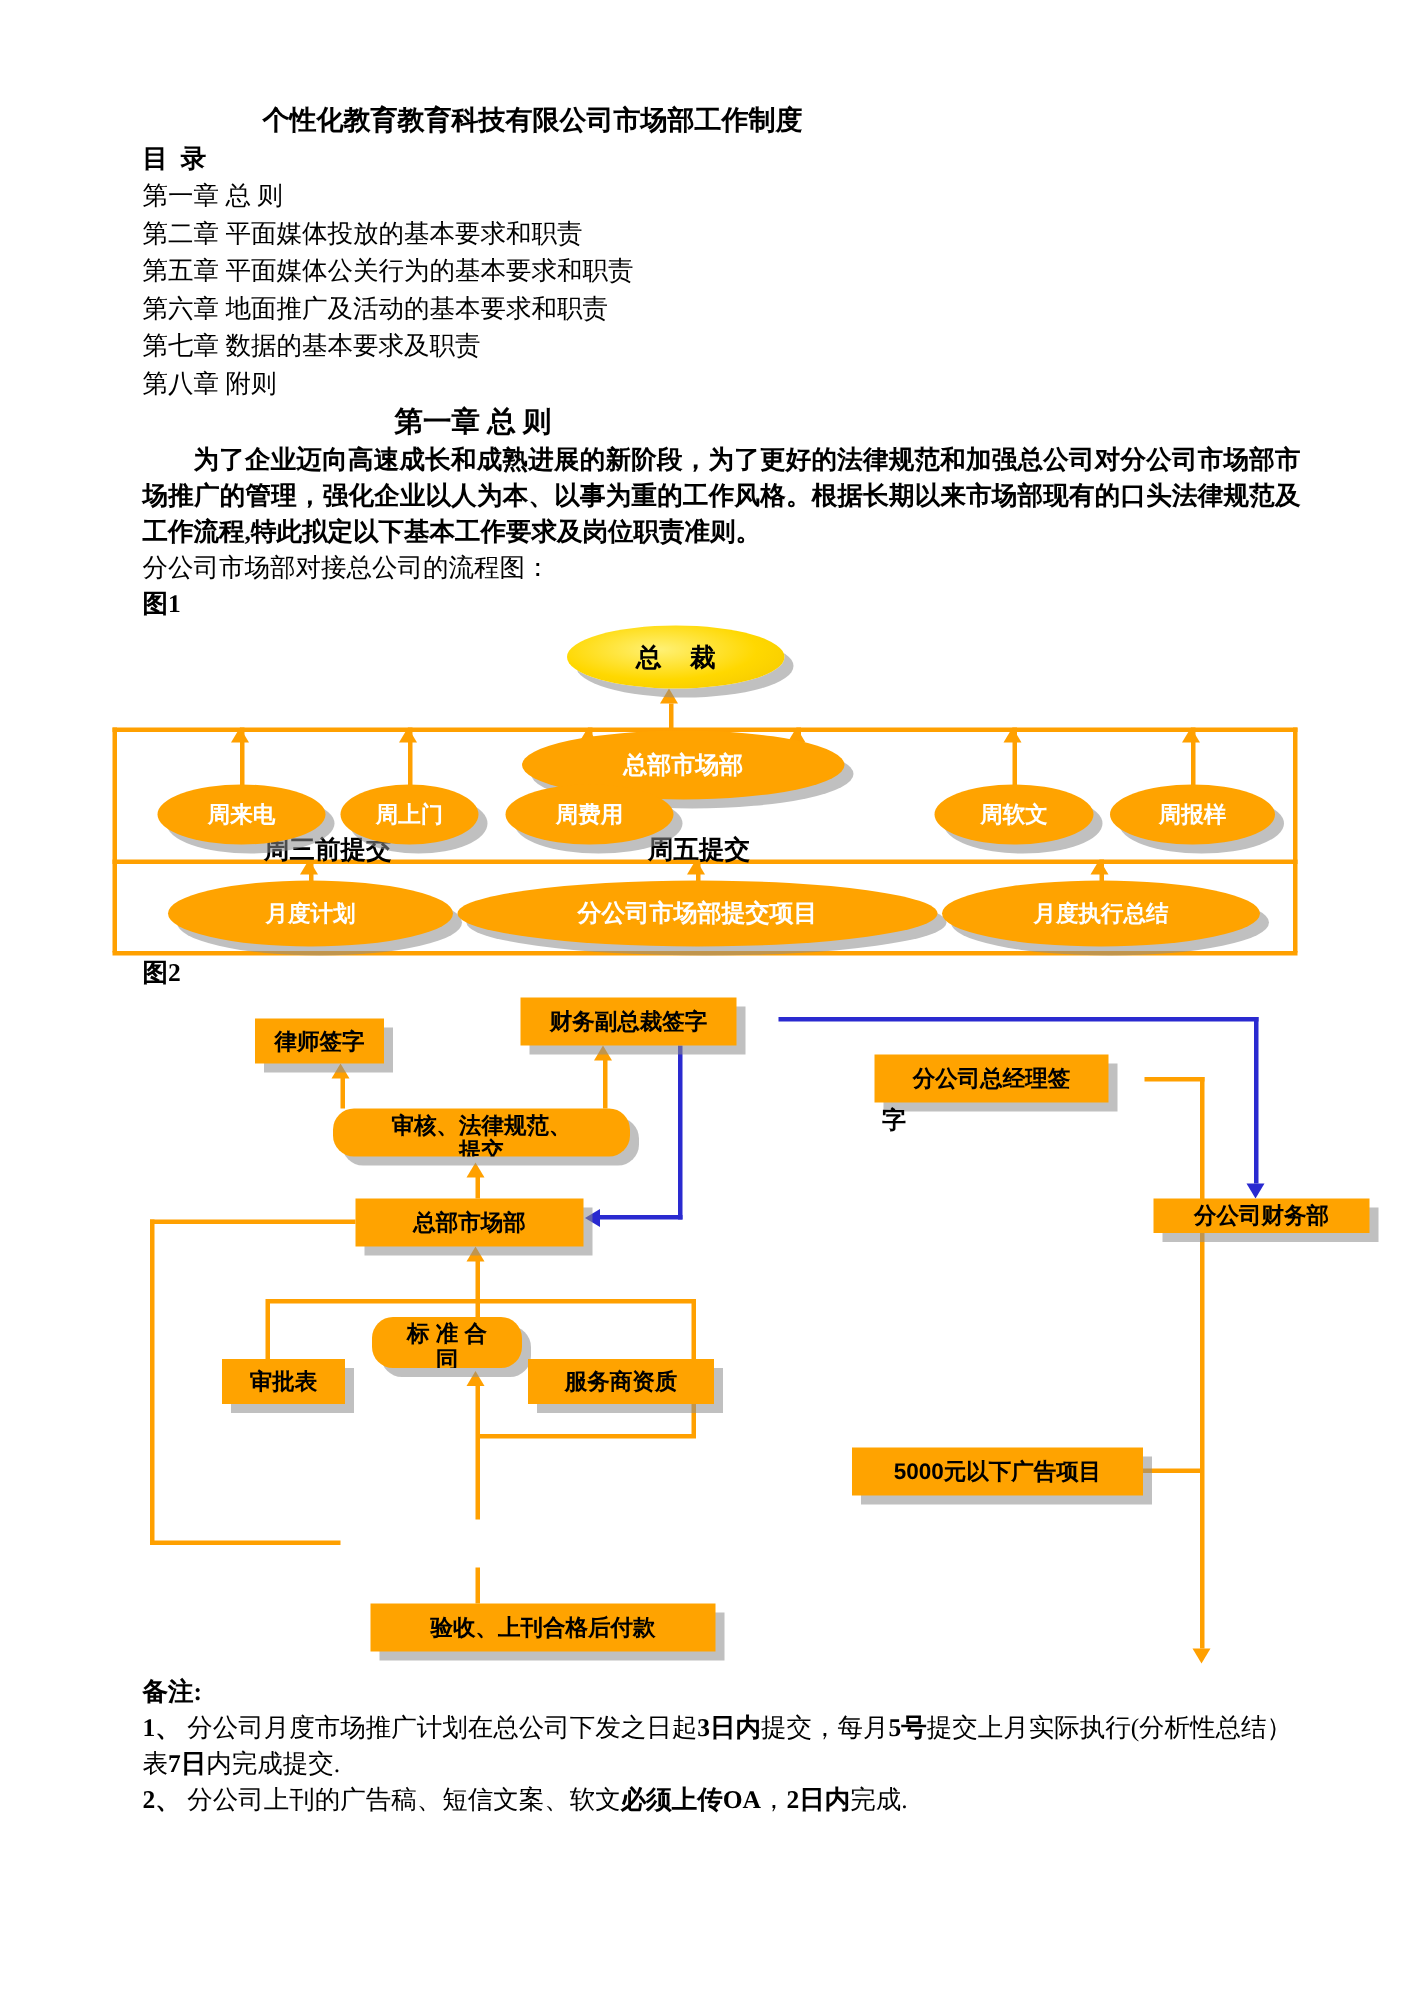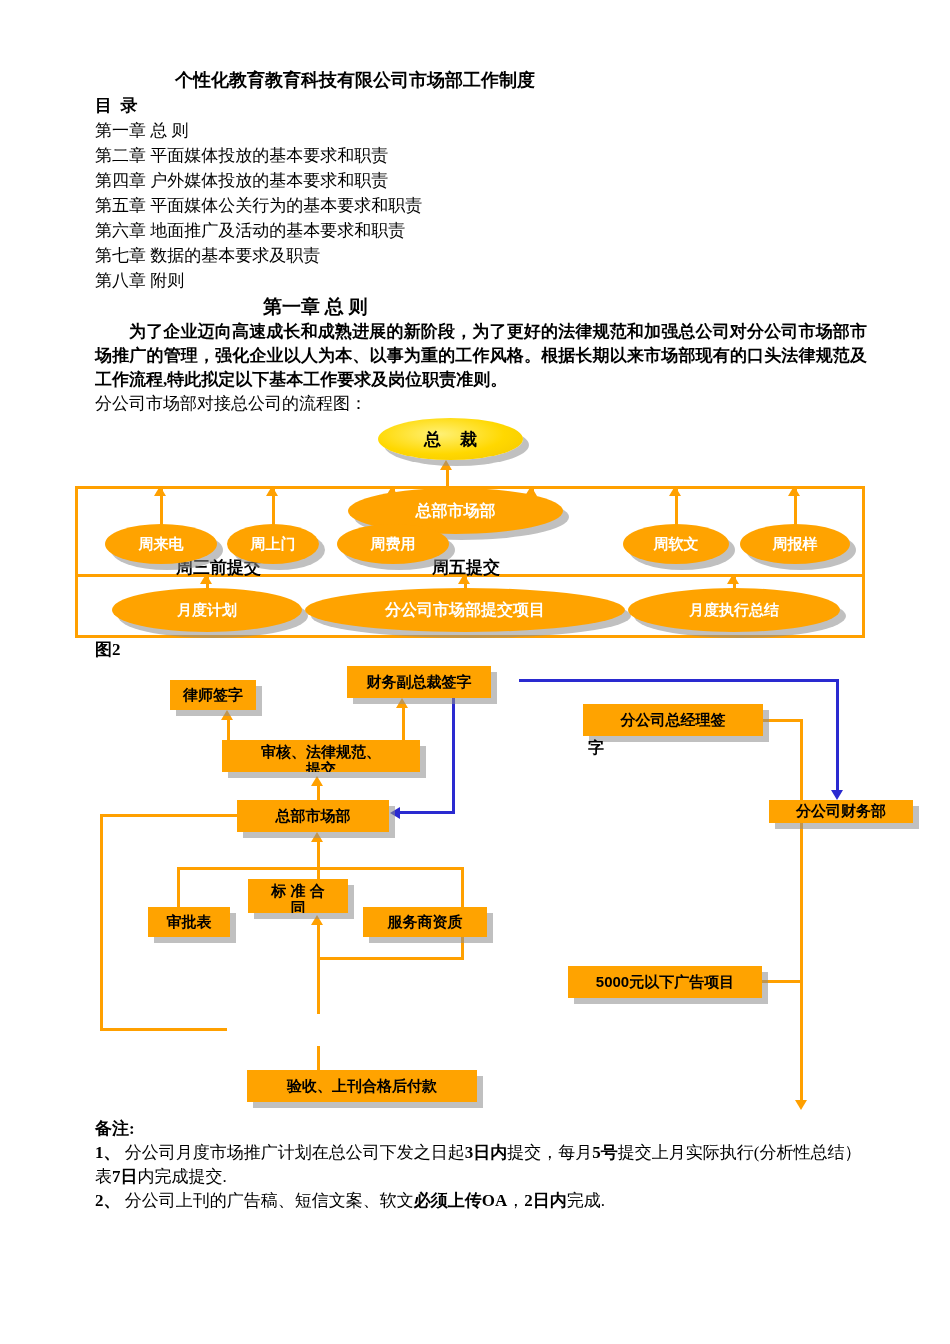--- a/index.html
+++ b/index.html
@@ -44,44 +44,44 @@
     background:radial-gradient(ellipse at 42% 38%, #fff176 0%, #ffd800 55%, #f2c400 100%);
     color:#000; font-size:17px;
   }
   .box {
     position:absolute; z-index:2;
     background:#FFA300; color:#000; font-weight:bold;
     font-family:"Liberation Sans","DejaVu Sans",sans-serif; font-size:15px;
     display:flex; align-items:center; justify-content:center;
     box-shadow:6px 6px 0 rgba(140,140,140,0.55);
   }
-  .box.wrap2 { display:block; text-align:center; line-height:17px; padding-top:3px; overflow:hidden; }
+  .box.wrap2 { display:block; text-align:center; line-height:17px; padding-top:3px; overflow:hidden;border-radius:14px; }
   .behind-text { position:absolute; z-index:1; font-weight:bold; color:#000; font-size:17px; }
   .wrap-char { position:absolute; z-index:2; font-weight:bold; font-size:16px;
     font-family:"Liberation Sans","DejaVu Sans",sans-serif; }
   .prefix-50 { position:absolute; left:7px; top:7px; }
 </style>
 </head>
 <body>
 
 <div class="page">
 
   <div class="doc-title">个性化教育教育科技有限公司市场部工作制度</div>
   <div class="toc-heading pre">目  录</div>
   <div class="toc-item">第一章 总 则</div>
   <div class="toc-item">第二章 平面媒体投放的基本要求和职责</div>
-  <div class="toc-item">第四章 户外媒体投放的基本要求和职责</div>
   <div class="toc-item">第五章 平面媒体公关行为的基本要求和职责</div>
   <div class="toc-item">第六章 地面推广及活动的基本要求和职责</div>
   <div class="toc-item">第七章 数据的基本要求及职责</div>
   <div class="toc-item">第八章 附则</div>
 
   <div class="ch-heading">第一章 总 则</div>
   <div class="body-par">为了企业迈向高速成长和成熟进展的新阶段，为了更好的法律规范和加强总公司对分公司市场部市场推广的管理，强化企业以人为本、以事为重的工作风格。根据长期以来市场部现有的口头法律规范及工作流程,特此拟定以下基本工作要求及岗位职责准则。</div>
   <div class="fig-lead">分公司市场部对接总公司的流程图：</div>
+  <div class="fig-label">图1</div>
 
   <div class="diagram" style="height:222px;">
 
     <div class="hl" style="left:75px;top:70px;width:790px;"></div>
     <div class="vl" style="left:75px;top:70px;height:150px;"></div>
     <div class="vl" style="left:862px;top:70px;height:150px;"></div>
     <div class="hl" style="left:75px;top:158px;width:790px;"></div>
     <div class="hl" style="left:75px;top:219px;width:790px;"></div>
 
     <div class="vl" style="left:446px;top:54px;height:19px;"></div>
@@ -158,37 +158,37 @@
     <div class="vl" style="left:100px;top:152px;height:217px;"></div>
     <div class="hl" style="left:100px;top:366px;width:127px;"></div>
 
     <div class="hl" style="left:763px;top:57px;width:40px;"></div>
     <div class="vl" style="left:800px;top:57px;height:381px;"></div>
     <div class="arr down" style="left:795px;top:438px;"></div>
     <div class="hl" style="left:762px;top:318px;width:40px;"></div>
 
     <div class="box" style="left:347px;top:4px;width:144px;height:32px;">财务副总裁签字</div>
     <div class="box" style="left:170px;top:18px;width:86px;height:30px;">律师签字</div>
-    <div class="box" style="left:583px;top:42px;width:180px;height:32px;">分公司总经理签</div>
+    <div class="box" style="left:583px;top:42px;width:156px;height:32px;">分公司总经理签</div>
     <div class="wrap-char" style="left:588px;top:76px;">字</div>
 
     <div class="box wrap2" style="left:222px;top:78px;width:198px;height:32px;">
       <span>审核、法律规范、</span><br>
       <span>提交</span>
     </div>
 
     <div class="box" style="left:237px;top:138px;width:152px;height:32px;">总部市场部</div>
     <div class="box" style="left:769px;top:138px;width:144px;height:23px;">分公司财务部</div>
 
     <div class="box wrap2" style="left:248px;top:217px;width:100px;height:34px;">
       <span>标 准 合</span><br>
       <span>同</span>
     </div>
     <div class="box" style="left:148px;top:245px;width:82px;height:30px;">审批表</div>
-    <div class="box" style="left:363px;top:245px;width:124px;height:30px;">服务商资质</div>
+    <div class="box" style="left:352px;top:245px;width:124px;height:30px;">服务商资质</div>
 
     <div class="box" style="left:568px;top:304px;width:194px;height:32px;">5000元以下广告项目</div>
 
 
     <div class="box" style="left:247px;top:408px;width:230px;height:32px;">验收、上刊合格后付款</div>
   </div>
 
   <div class="notes">
     <div><b>备注:</b></div>
     <div>

